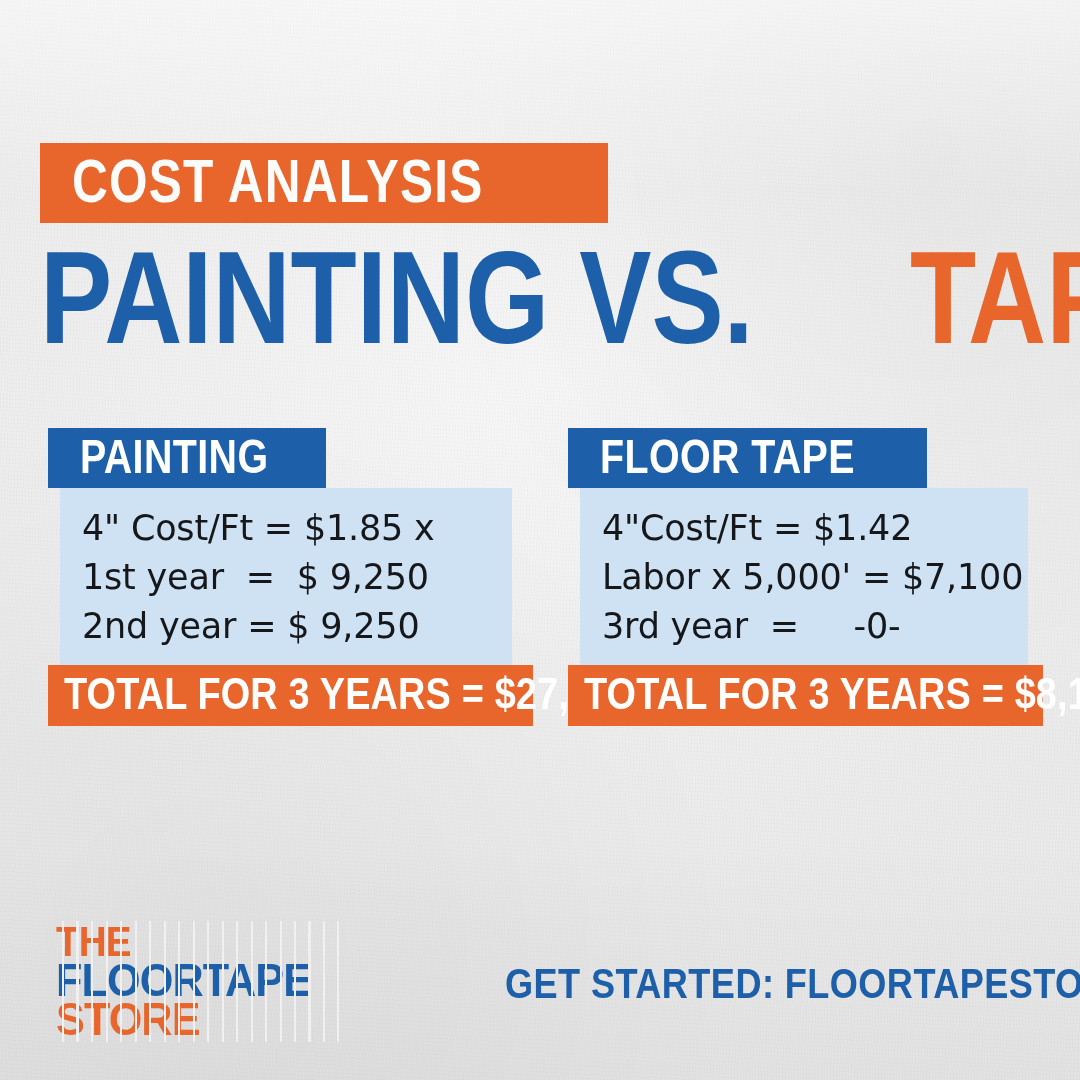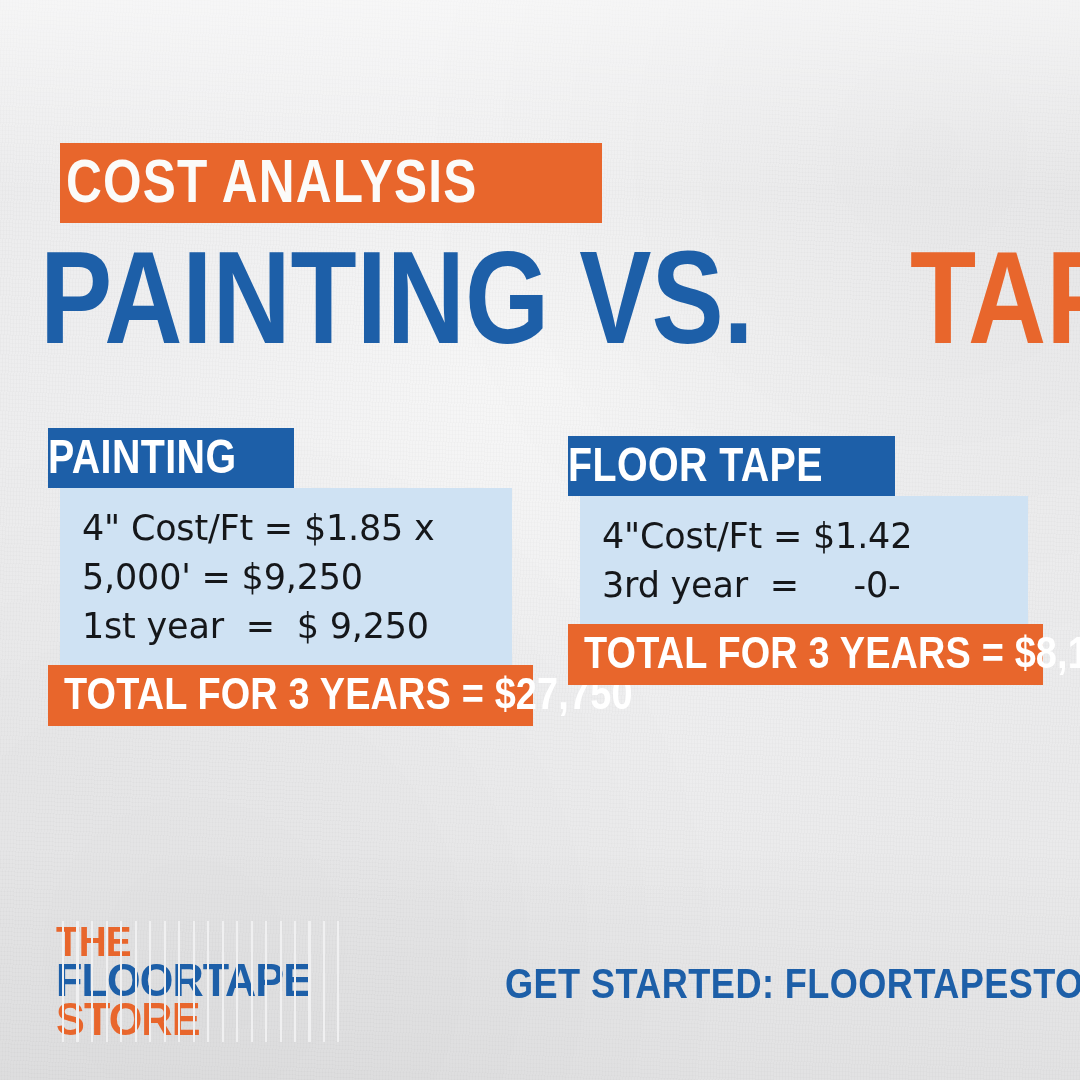--- a/index.html
+++ b/index.html
@@ -43,24 +43,24 @@
     background:
       linear-gradient(180deg, rgba(255,255,255,0.55) 0%, rgba(255,255,255,0) 18%,
                       rgba(255,255,255,0) 78%, rgba(0,0,0,0.035) 100%);
   }
 
   .layer { position: relative; z-index: 3; }
 
   
   .eyebrow-badge {
     position: absolute;
-    left: 60px;
+    left: 40px;
     top: 143px;
     background: #e8662c;
-    padding: 13px 22px 16px 6px;
+    padding: 13px 22px 16px 32px;
     line-height: .82;
   }
   .eyebrow-badge .txt {
     display: block;
     font-family: "Liberation Sans Narrow", "Liberation Sans", sans-serif;
     font-weight: 700;
     font-size: 62px;
     letter-spacing: 1.5px;
     color: #fbfbf9;
     transform: scaleX(.80);
@@ -90,26 +90,26 @@
   
   .columns {
     position: absolute;
     left: 0;
     top: 428px;
     width: 1080px;
     height: 420px;
   }
   .col { position: absolute; top: 0; }
   .col-left  { left: 48px;  width: 485px; }
-  .col-right { left: 568px; width: 475px; margin-top: 8px; }
+  .col-right { left: 568px; width: 475px; }
 
   .col-badge {
     display: inline-block;
     background: #1d5fa8;
-    padding: 9px 16px 12px 0;
+    padding: 9px 16px 12px 32px;
     line-height: .82;
   }
   .col-badge .txt {
     display: block;
     font-family: "Liberation Sans Narrow", "Liberation Sans", sans-serif;
     font-weight: 700;
     font-size: 48px;
     letter-spacing: .5px;
     color: #ffffff;
     transform: scaleX(.82);
@@ -224,34 +224,35 @@
   </div>
 
   <div class="columns layer">
 
     <div class="col col-left">
       <div class="col-badge">
         <span class="txt">PAINTING</span>
       </div>
       <div class="col-panel">
         <div class="line">4" Cost/Ft = $1.85 x</div>
-        <div class="line">5,000' = $9,250</div>
         <div class="line">1st year  =  $ 9,250</div>
+        <div class="line">2nd year = $ 9,250</div>
       </div>
       <div class="total-bar">
         <span class="txt">TOTAL FOR 3 YEARS = $27,750</span>
       </div>
     </div>
 
     <div class="col col-right">
       <div class="col-badge">
         <span class="txt">FLOOR TAPE</span>
       </div>
       <div class="col-panel">
         <div class="line">4"Cost/Ft = $1.42</div>
+        <div class="line">Labor x 5,000' = $7,100</div>
         <div class="line">3rd year  =     -0-</div>
       </div>
       <div class="total-bar">
         <span class="txt">TOTAL FOR 3 YEARS = $8,100</span>
       </div>
     </div>
 
   </div>
 
   <div class="logo layer">

